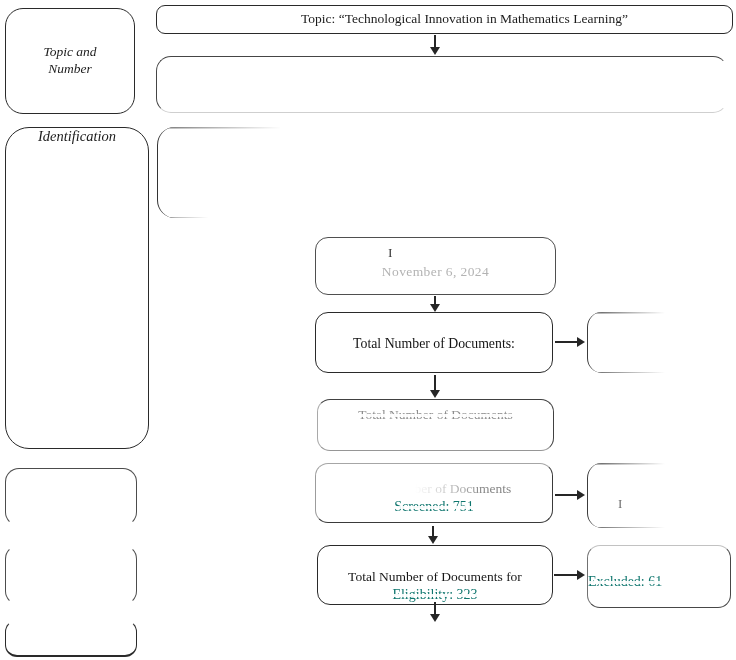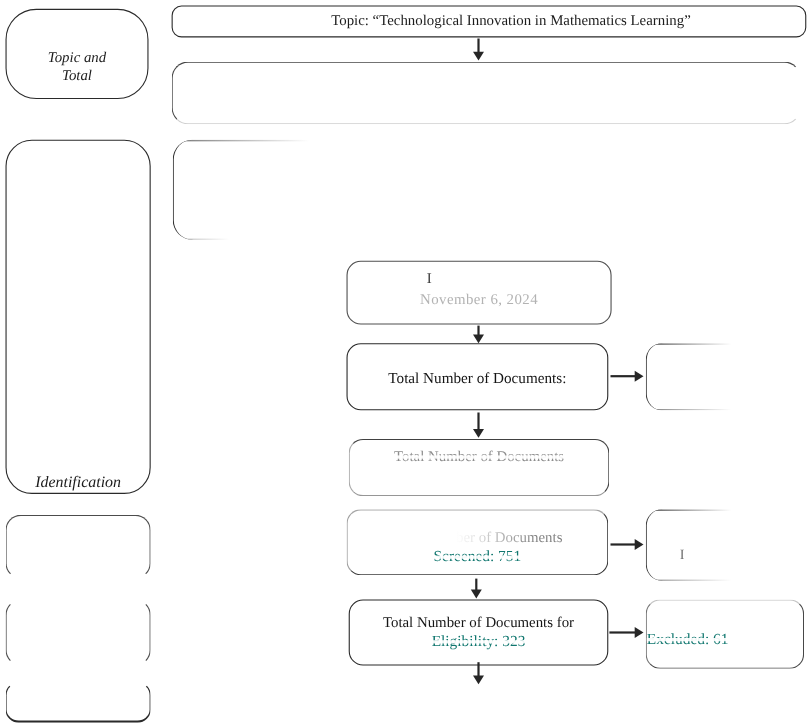--- a/index.html
+++ b/index.html
@@ -4,24 +4,24 @@
 <style>
   html,body{margin:0;padding:0;background:#ffffff;}
   #canvas{
     position:relative;width:736px;height:660px;background:#ffffff;overflow:hidden;
     font-family:"Liberation Serif","DejaVu Serif",serif;color:#1c1c1c;
   }
   .abs{position:absolute;box-sizing:border-box;}
   
   .box{border:1.7px solid #2a2a2a;border-radius:13px;background:#fff;text-align:center;}
   
-  #topic-scope-box{left:5px;top:8px;width:130px;height:82px;border-radius:28px;}
+  #topic-scope-box{left:5px;top:8px;width:130px;height:106px;border-radius:18px;}
   #topic-scope-box .lbl{margin-top:34px;font-style:italic;font-size:13.5px;line-height:17px;}
-  #identification-box{left:5px;top:127px;width:132px;height:322px;border-radius:24px;
-    display:flex;align-items:flex-end;justify-content:center;}
+  #identification-box{left:5px;top:127px;width:144px;height:322px;border-radius:24px;
+    display:flex;align-items:flex-start;justify-content:center;}
   #identification-box .lbl{font-style:italic;font-size:14.5px;}
   #left-phase-box-1{left:5px;top:468px;width:132px;height:58px;border-radius:14px;
     border-color:rgba(45,45,45,.85);border-bottom-color:transparent;}
   #left-phase-box-2{left:5px;top:545px;width:132px;height:60px;border-radius:14px;
     border-color:rgba(45,45,45,.85);border-top-color:transparent;border-bottom-color:transparent;}
   #left-phase-box-3{left:5px;top:620px;width:132px;height:37px;border-radius:12px;
     border-top-color:transparent;border-bottom-width:2.2px;}
   
   #topic-title-box{left:156px;top:5px;width:577px;height:29px;border-radius:9px;
     font-size:13.5px;line-height:26px;padding-left:40px;}
@@ -40,21 +40,21 @@
   #extraction-box .l2{margin-top:3px;font-size:13.5px;color:#b3b3b3;letter-spacing:.4px;}
   #total-docs-box{left:315px;top:312px;width:238px;height:61px;border-width:1.8px;
     padding-top:22px;font-size:13.8px;line-height:17.5px;color:#141414;}
   #washed-docs-box{left:317px;top:399px;width:237px;height:52px;border:1.5px solid #414141;
     border-radius:13px;border-left-color:rgba(65,65,65,.45);border-bottom-color:rgba(65,65,65,.55);
     padding-top:7px;text-align:center;}
   #screened-box{left:315px;top:463px;width:238px;height:60px;border:1.6px solid #3a3a3a;
     border-top-color:rgba(58,58,58,.45);border-left-color:rgba(58,58,58,.5);border-radius:13px;
     padding-top:16px;text-align:center;font-size:13.5px;line-height:17.5px;}
   #eligibility-box{left:317px;top:545px;width:236px;height:60px;border-width:1.8px;
-    padding-top:11px;font-size:13.5px;line-height:18px;color:#161616;}
+    padding-top:22px;font-size:13.5px;line-height:18px;color:#161616;}
   #included-bar{left:152px;top:623px;width:581px;height:32px;border:2.2px solid #191919;
     border-radius:5px;font-size:14.2px;line-height:28px;color:#101010;}
   
   .right-fade{border-left:1.7px solid #3c3c3c;border-radius:15px 0 0 15px;
     background-image:linear-gradient(to right,rgba(55,55,55,.85),rgba(55,55,55,0) 52%),
                      linear-gradient(to right,rgba(55,55,55,.8),rgba(55,55,55,0) 52%);
     background-size:100% 1.5px,100% 1.5px;background-repeat:no-repeat;
     background-position:0 0,0 100%;}
   #excluded-box-1{left:587px;top:312px;width:149px;height:61px;}
   #excluded-box-2{left:587px;top:463px;width:149px;height:65px;}
@@ -86,21 +86,21 @@
   #arrow-r3{left:554px;top:574px;width:24px;}
 </style>
 </head>
 <body>
 
 <div id="canvas">
 
   <div class="abs box" id="topic-scope-box">
     <div class="lbl">
       <div>Topic and</div>
-      <div>Total</div>
+      <div>Number</div>
     </div>
   </div>
 
   <div class="abs box" id="identification-box">
     <div class="lbl">Identification</div>
   </div>
 
   <div class="abs box" id="left-phase-box-1"></div>
   <div class="abs box" id="left-phase-box-2"></div>
   <div class="abs box" id="left-phase-box-3"></div>

